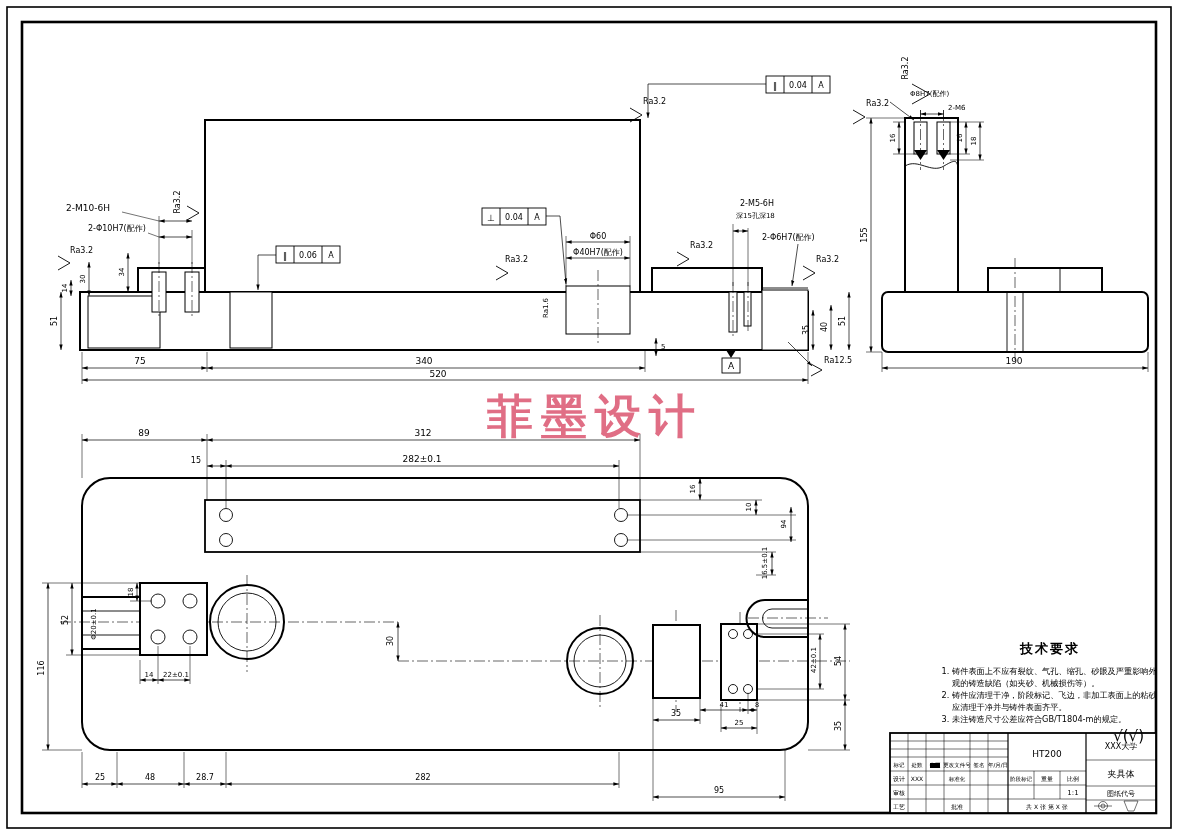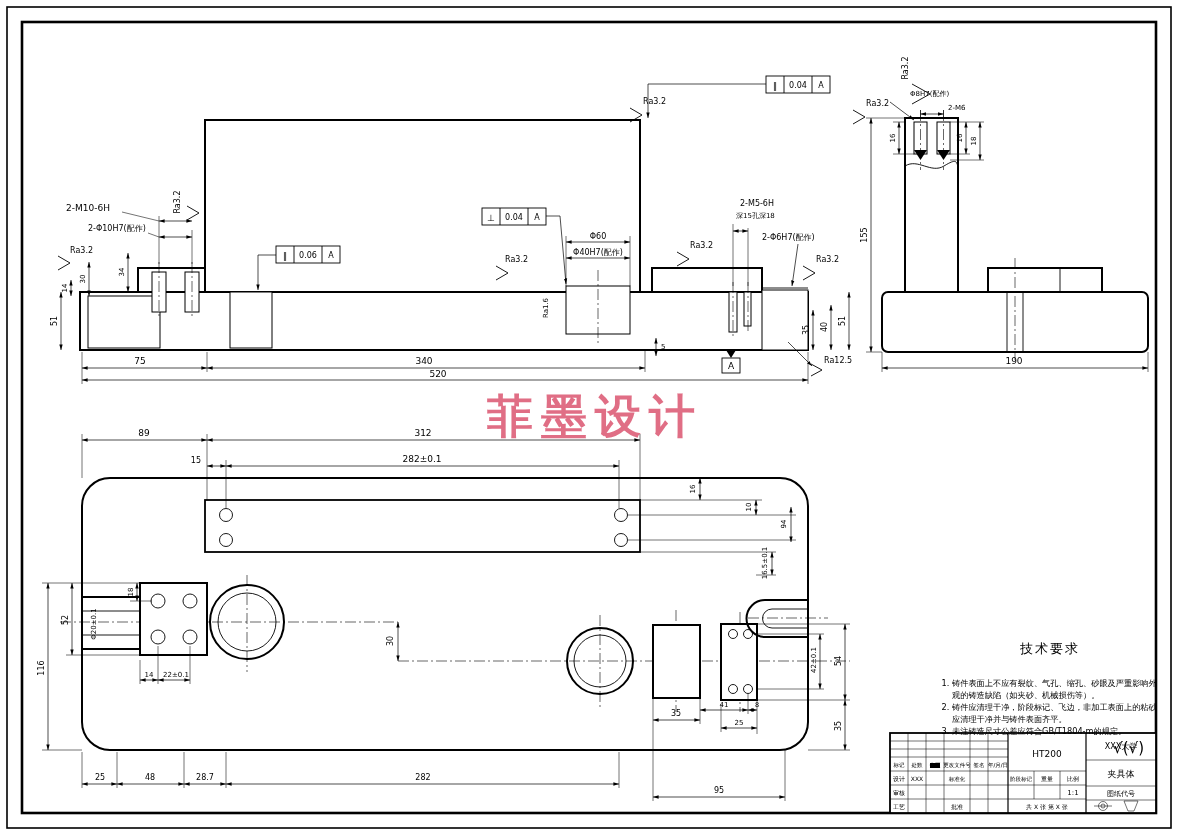--- a/index.html
+++ b/index.html
@@ -8,22 +8,22 @@
   .t9{font-size:9px}.t8{font-size:8px}.t7{font-size:7px}.t65{font-size:6.5px}.t6{font-size:6px}.t55{font-size:5.5px}
   .thick{stroke:#000;stroke-width:2;fill:none}
   .thickw{stroke:#000;stroke-width:2;fill:#fff}
   .thin{stroke:#000;stroke-width:.9;fill:none}
   .thinw{stroke:#000;stroke-width:1;fill:#fff}
   .ext{stroke:#000;stroke-width:.55;fill:none}
   .dim{stroke:#000;stroke-width:.7;fill:none;marker-start:url(#ar);marker-end:url(#ar)}
   .lead{stroke:#000;stroke-width:.7;fill:none;marker-end:url(#ar)}
   .dash{stroke:#000;stroke-width:.6;stroke-dasharray:11 3 2 3;fill:none}
   .tech{position:absolute;left:938px;top:640px;width:224px;color:#000;}
-  .tech-title{text-align:center;font-size:13px;font-weight:normal;letter-spacing:2px;}
-  .tech ol{margin:20px 0 0 0;padding-left:14px;font-size:8.2px;line-height:1.45;}
+  .tech-title{text-align:center;font-size:13px;font-weight:bold;letter-spacing:2px;}
+  .tech ol{margin:8px 0 0 0;padding-left:14px;font-size:8.2px;line-height:1.45;}
   .tech-mark{text-align:right;font-size:15px;padding-right:18px;margin-top:2px;}
   .wm{fill:#dd5f78;opacity:.9;font-size:46px;font-weight:bold;letter-spacing:8px;font-family:"DejaVu Serif",serif;}
 </style>
 </head>
 <body>
 
 <div class="sheet">
 <svg width="1178" height="835" viewBox="0 0 1178 835">
 <defs>
   <pattern id="h" width="7" height="7" patternTransform="rotate(45)">

